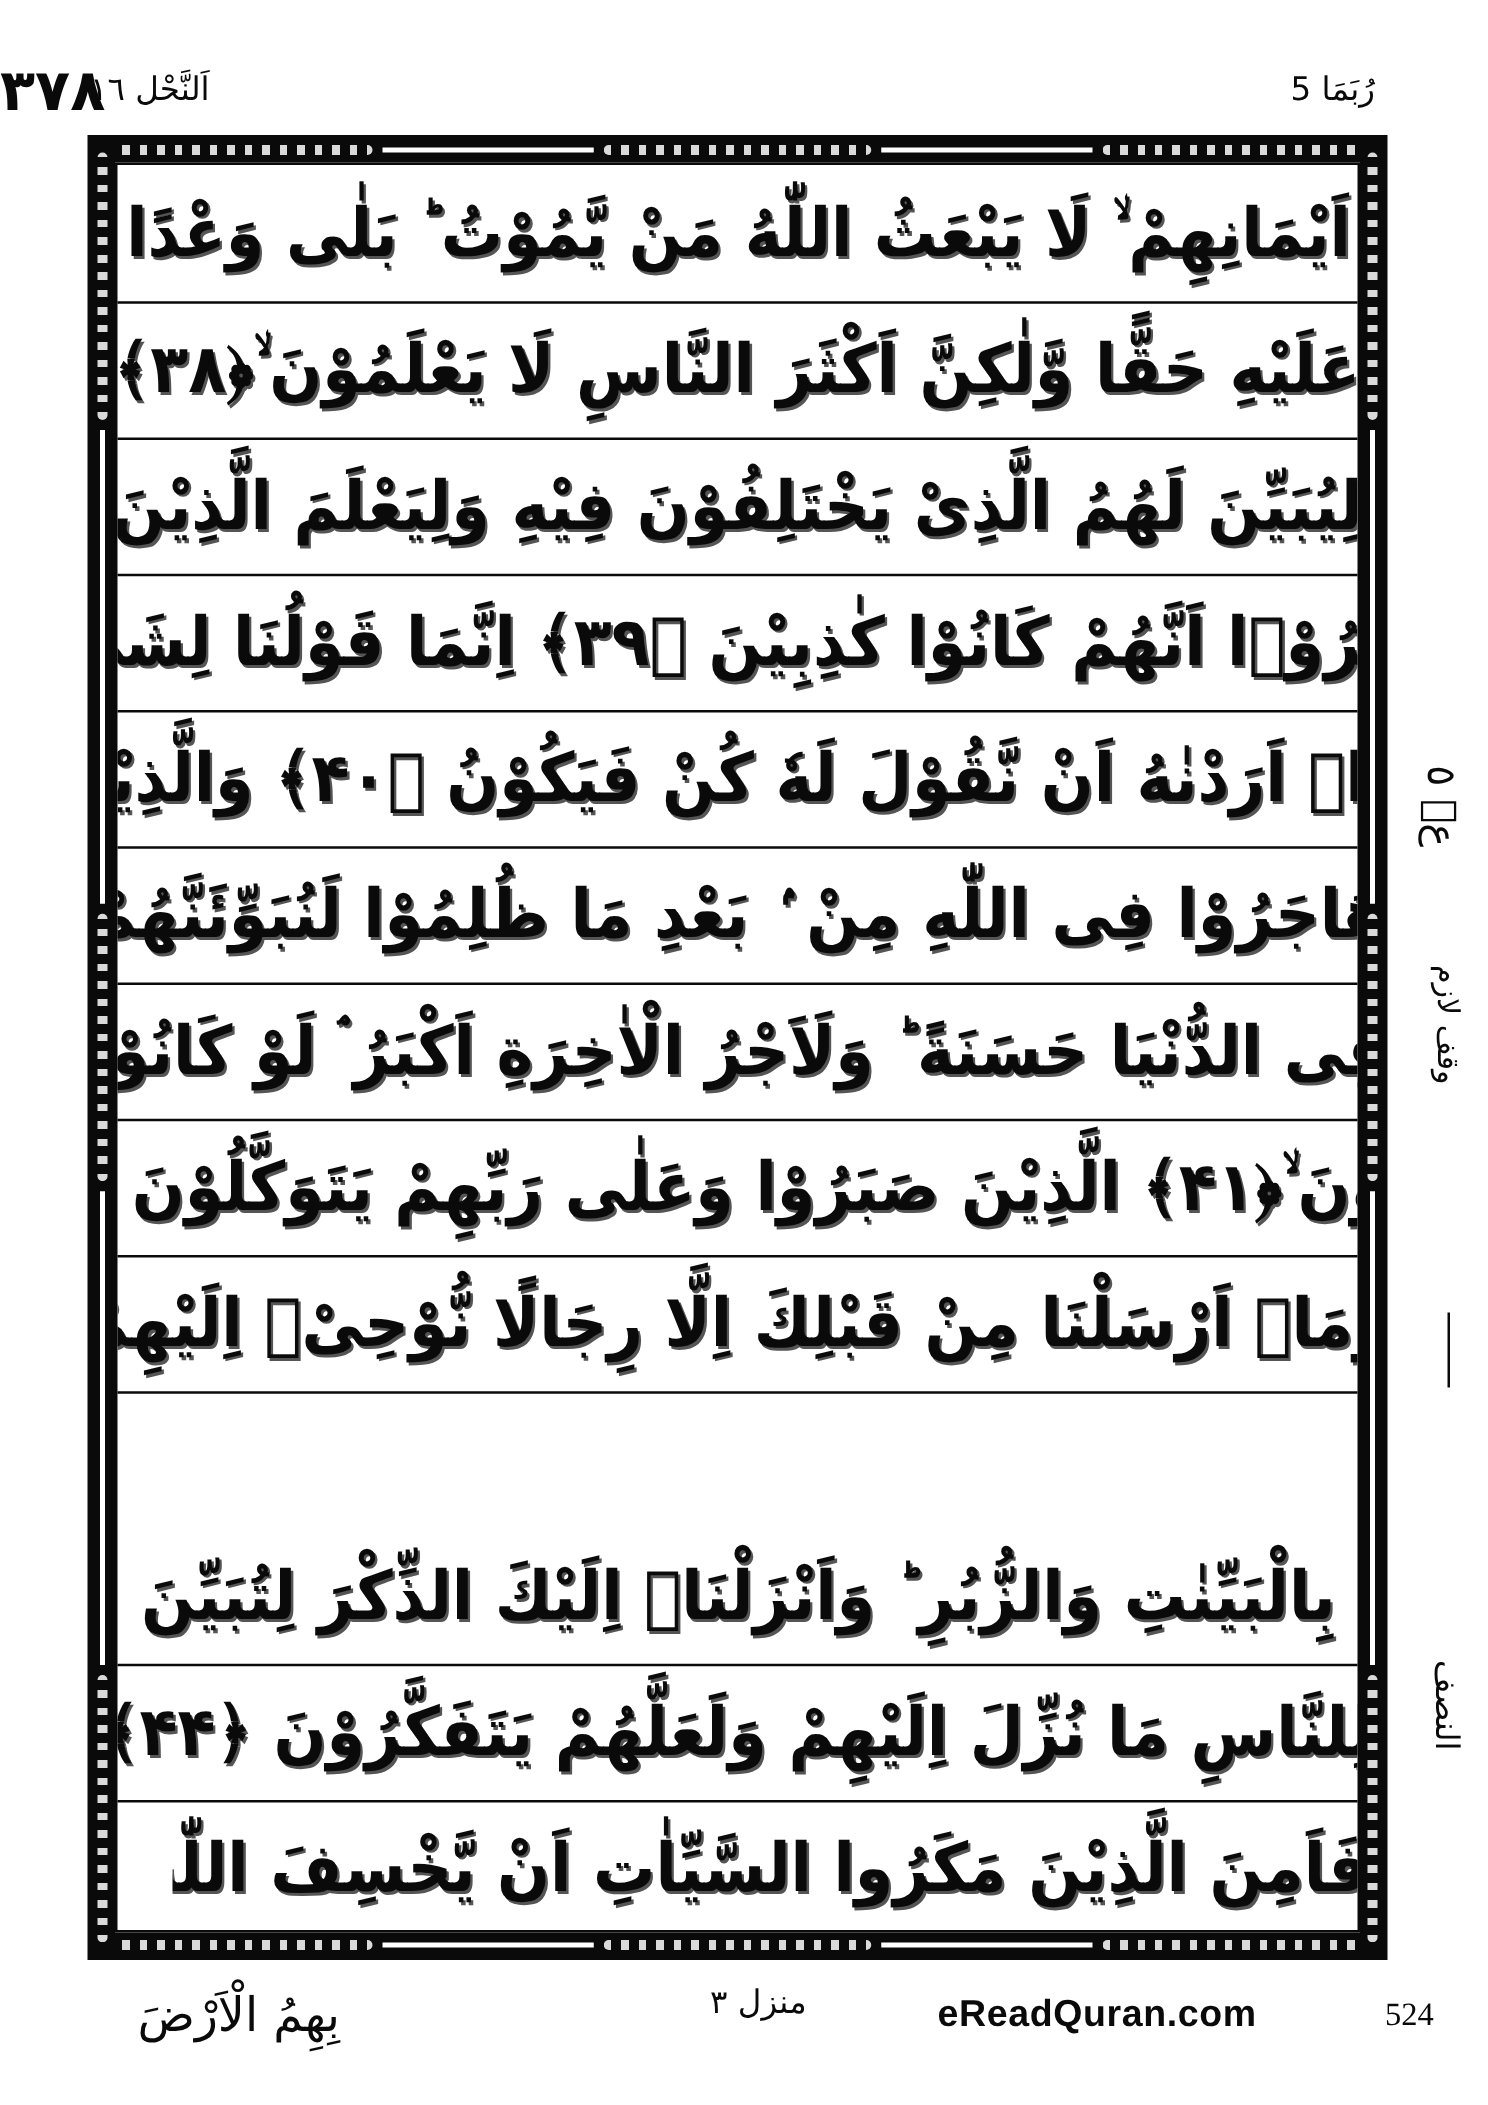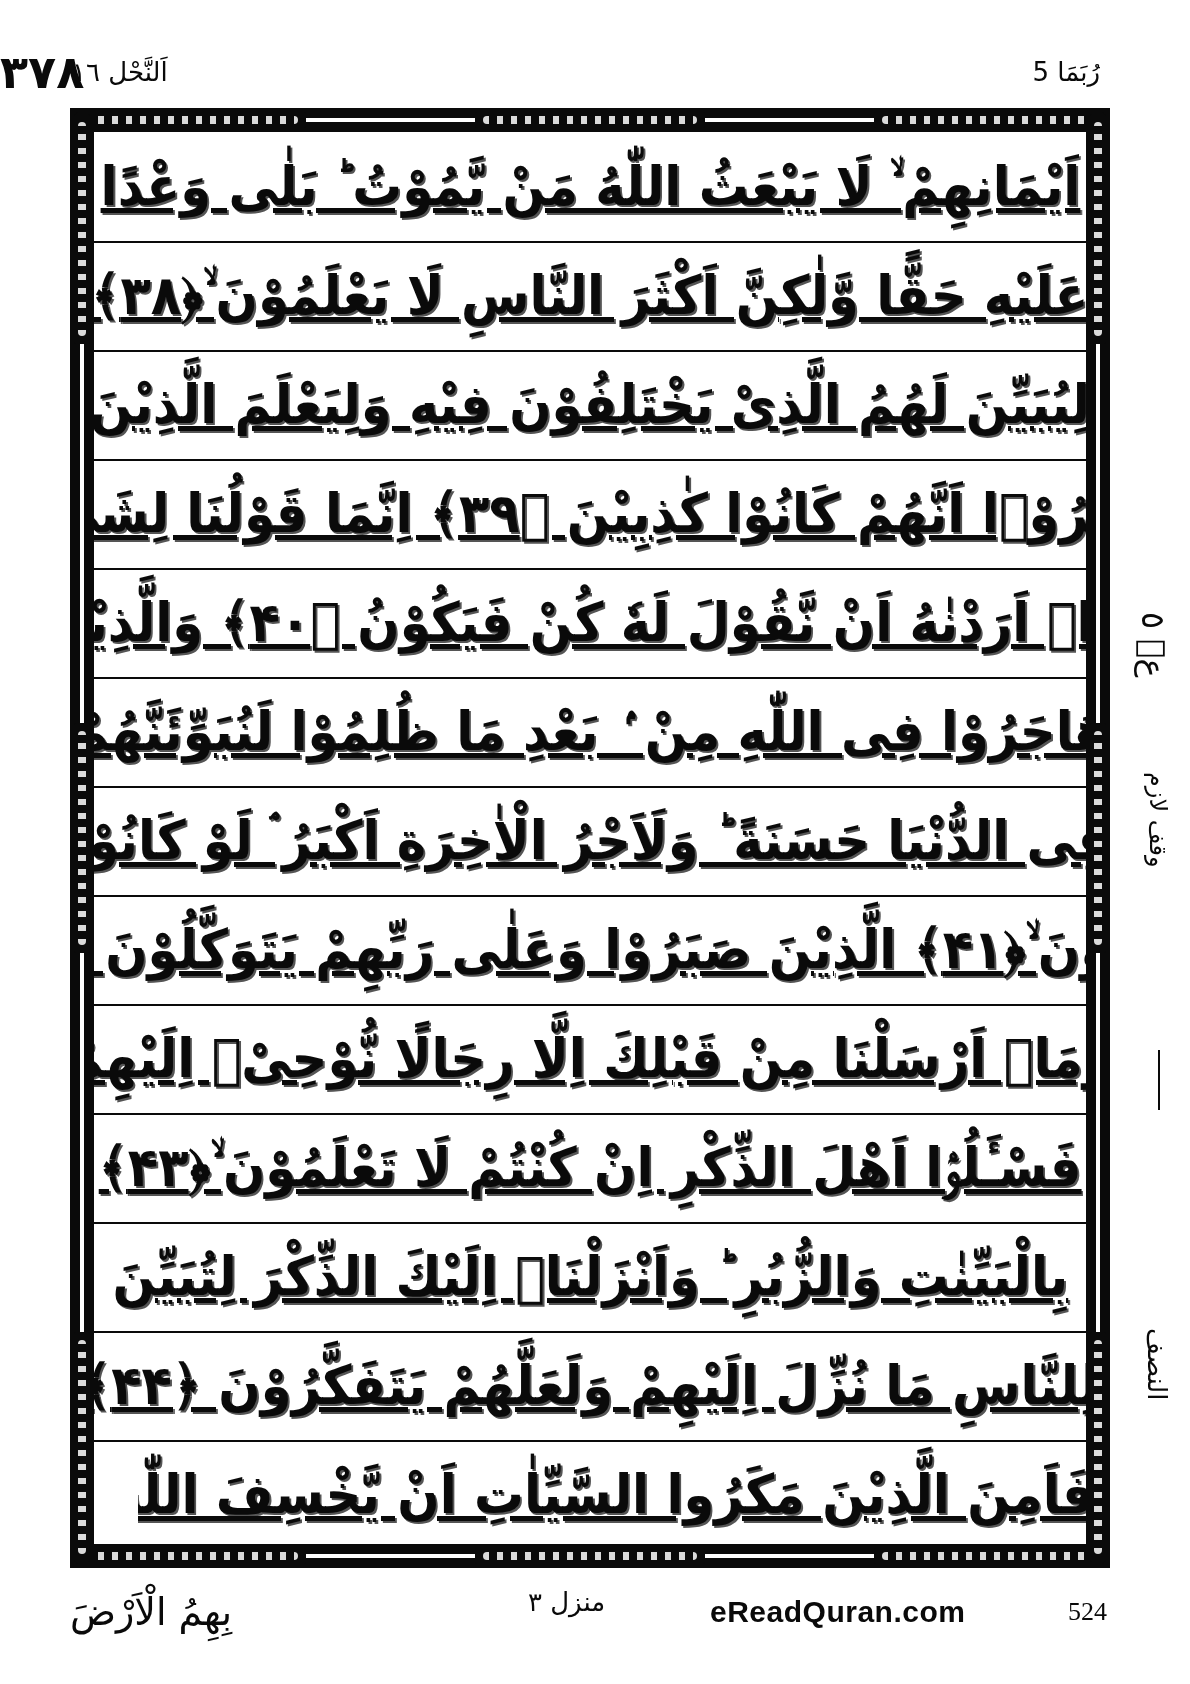--- a/index.html
+++ b/index.html
@@ -25,31 +25,31 @@
     background:repeating-linear-gradient(90deg, #fff 0 6px, transparent 6px 14px);
     border-radius:6px; opacity:.85; }
   .orn.v::after { background:repeating-linear-gradient(0deg, #fff 0 6px, transparent 6px 14px); inset:8px 4px; }
 
   .panel { position:absolute; left:22px; top:22px; right:22px; bottom:22px; background:#fff;
            border:2px solid #0a0a0a; }
 
   .line { position:absolute; left:0; right:0; height:109px; border-bottom:2px solid #0a0a0a;
           display:flex; align-items:center; justify-content:center; direction:rtl;
           font-family:"DejaVu Sans", sans-serif; font-size:54px; font-weight:bold;
-          letter-spacing:0; white-space:nowrap; overflow:hidden; text-shadow:2px 2px 0 #555;text-decoration:underline; }
+          letter-spacing:0; white-space:nowrap; overflow:hidden; text-shadow:2px 2px 0 #555; }
   .line:last-child { border-bottom:none;margin-left:44px; }
   .line span.txt { display:inline-block; transform:scaleX(0.92); }
 
   .margin-note { position:absolute; right:18px; writing-mode:vertical-rl; font-size:28px; direction:rtl; }
   .mn-ruku { top:612px; font-size:32px; }
   .mn-waqf { top:772px; font-size:24px; }
   .mn-nisf { top:1328px; font-size:26px; }
   .mn-rule { position:absolute; right:30px; top:1050px; width:2px; height:60px; background:#0a0a0a; }
 
-  .ftr { position:absolute; top:1582px; height:60px; line-height:60px; white-space:nowrap; }
+  .ftr { position:absolute; top:1582px; height:60px; line-height:60px; white-space:nowrap;margin-left:40px; }
   .ftr-left { left:70px; font-size:38px; direction:rtl; }
   .ftr-manzil { left:528px; font-size:26px; top:1572px; direction:rtl; }
   .ftr-site { left:710px; font-family:"Liberation Sans", sans-serif; font-weight:bold; font-size:30px; letter-spacing:0.5px; }
   .ftr-num { left:1068px; font-family:"Liberation Serif", serif; font-size:26px; }
 </style>
 </head>
 <body>
 
 <div class="hdr hdr-right">رُبَمَا 5</div>
 <div class="hdr hdr-center">٣٧٨</div>
@@ -95,23 +95,20 @@
       </div>
     <div class="line" style="top:654px">
         <span class="txt">فِى الدُّنْيَا حَسَنَةً ؕ وَلَاَجْرُ الْاٰخِرَةِ اَكْبَرُ ۘ لَوْ كَانُوْا</span>
       </div>
     <div class="line" style="top:763px">
         <span class="txt">يَعْلَمُوْنَ ۙ﴿۴۱﴾ الَّذِيْنَ صَبَرُوْا وَعَلٰى رَبِّهِمْ يَتَوَكَّلُوْنَ ﴿۴۲﴾</span>
       </div>
     <div class="line" style="top:872px">
         <span class="txt">وَمَاۤ اَرْسَلْنَا مِنْ قَبْلِكَ اِلَّا رِجَالًا نُّوْحِىْۤ اِلَيْهِمْ</span>
       </div>
-    <div class="line" style="top:981px">
-        <span class="txt">فَسْـَٔلُوْۤا اَهْلَ الذِّكْرِ اِنْ كُنْتُمْ لَا تَعْلَمُوْنَ ۙ﴿۴۳﴾</span>
-      </div>
     <div class="line" style="top:1090px">
         <span class="txt">بِالْبَيِّنٰتِ وَالزُّبُرِ ؕ وَاَنْزَلْنَاۤ اِلَيْكَ الذِّكْرَ لِتُبَيِّنَ</span>
       </div>
     <div class="line" style="top:1199px">
         <span class="txt">لِلنَّاسِ مَا نُزِّلَ اِلَيْهِمْ وَلَعَلَّهُمْ يَتَفَكَّرُوْنَ ﴿۴۴﴾</span>
       </div>
     <div class="line" style="top:1308px">
         <span class="txt">اَفَاَمِنَ الَّذِيْنَ مَكَرُوا السَّيِّاٰتِ اَنْ يَّخْسِفَ اللّٰهُ</span>
       </div>
   </div>

